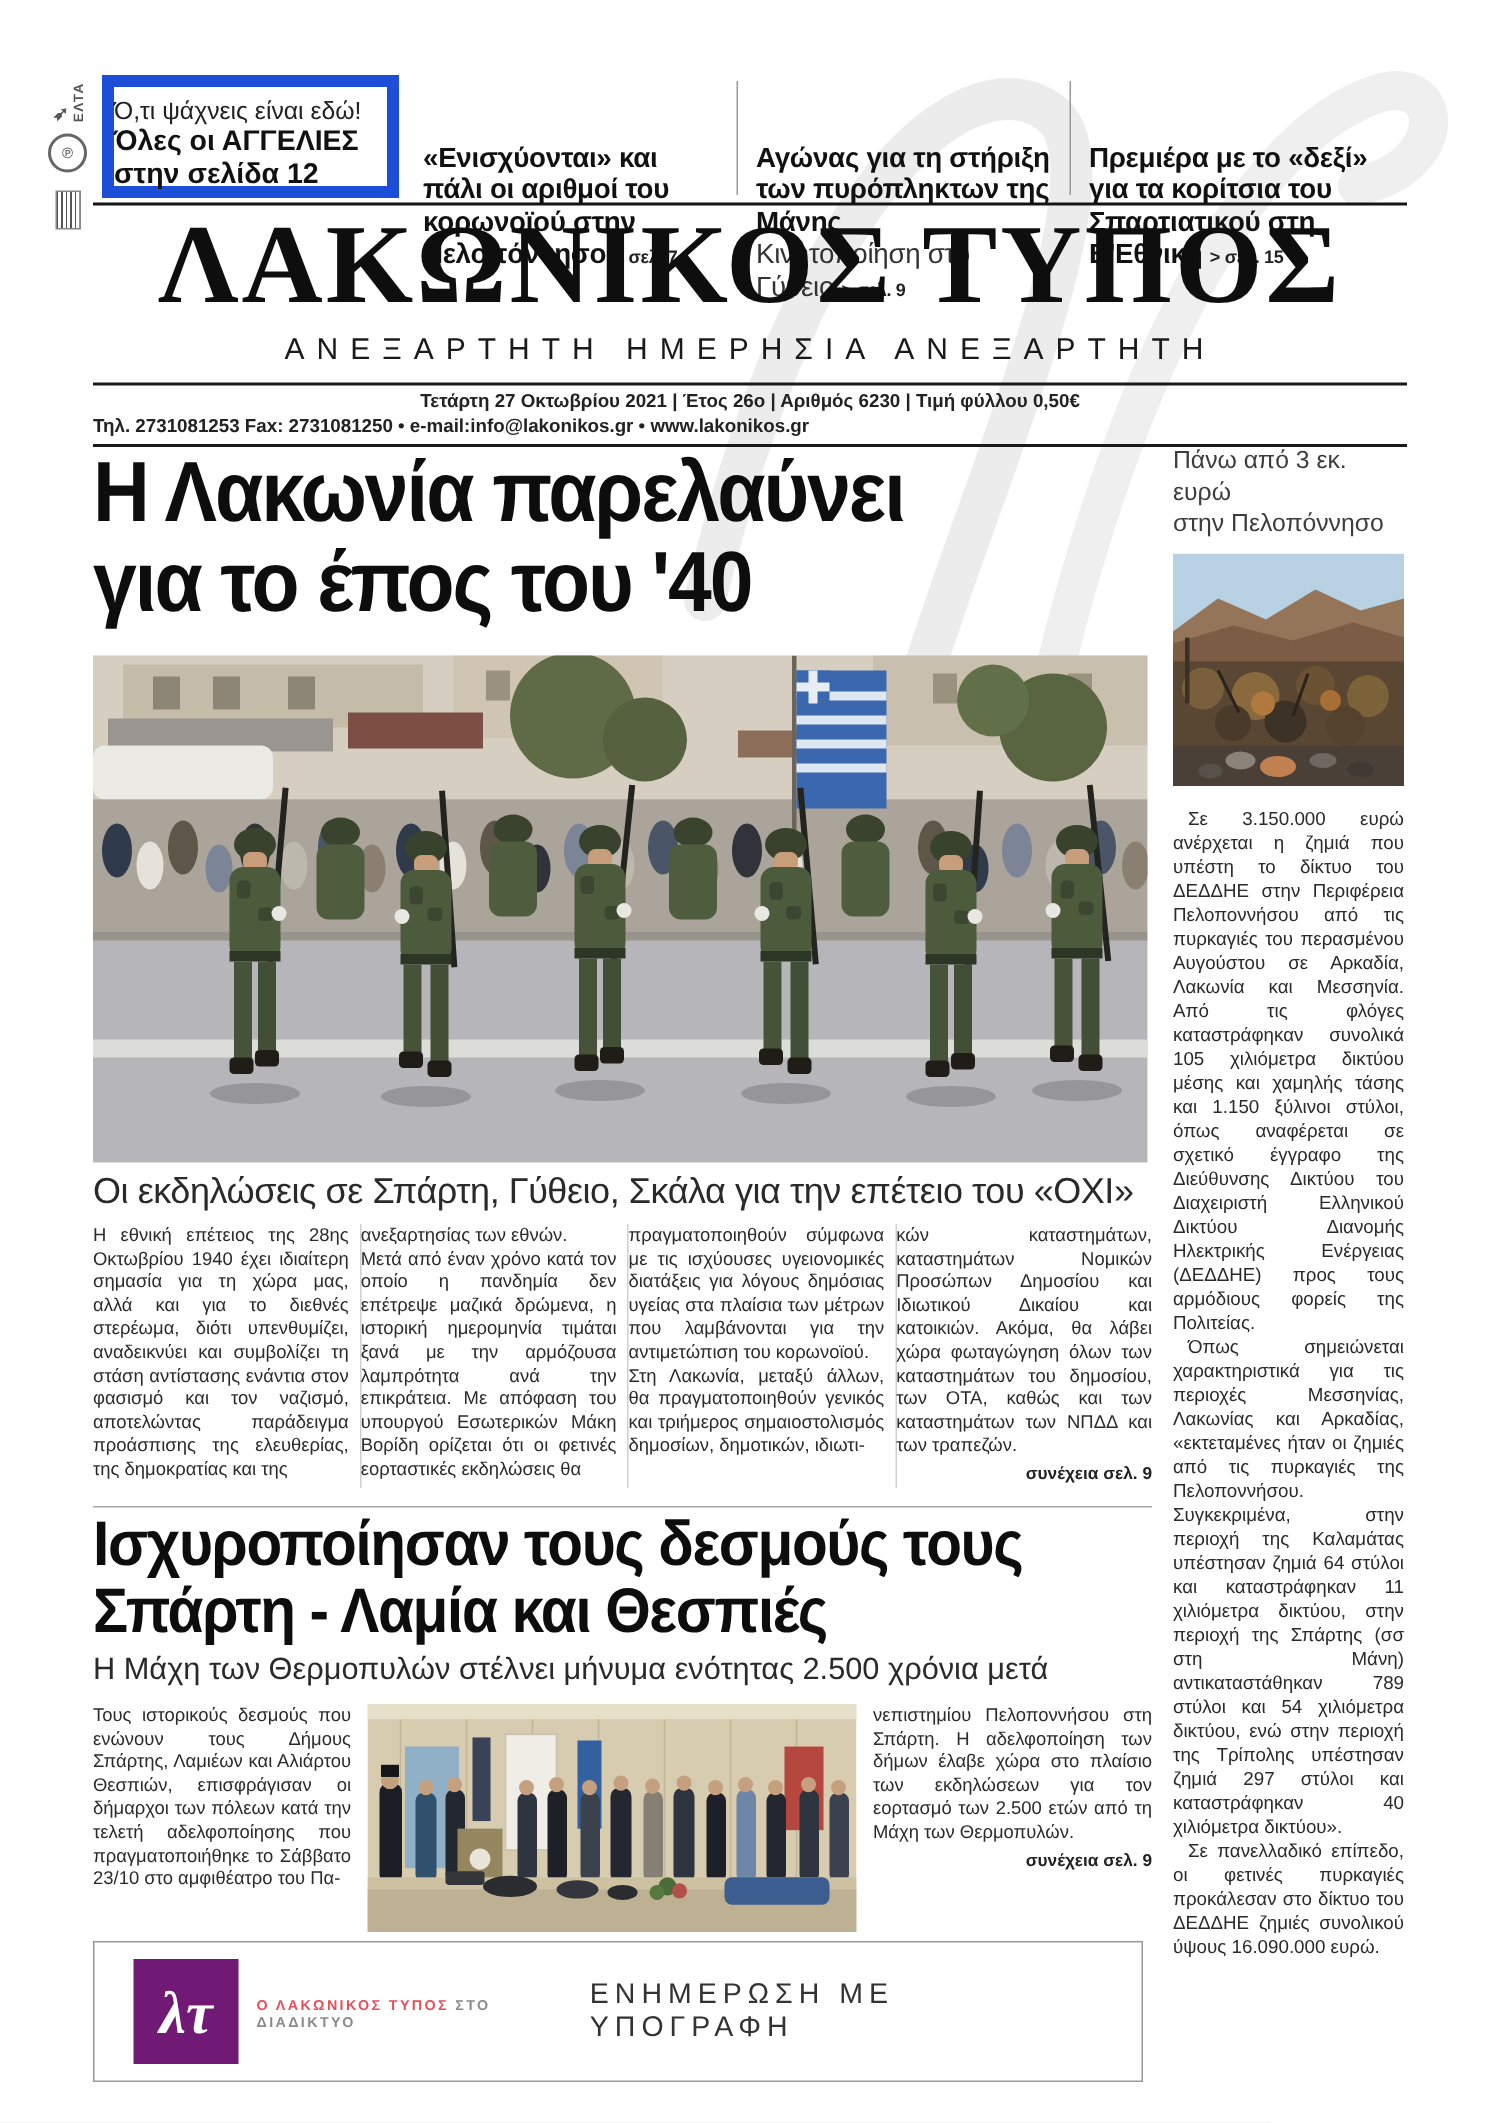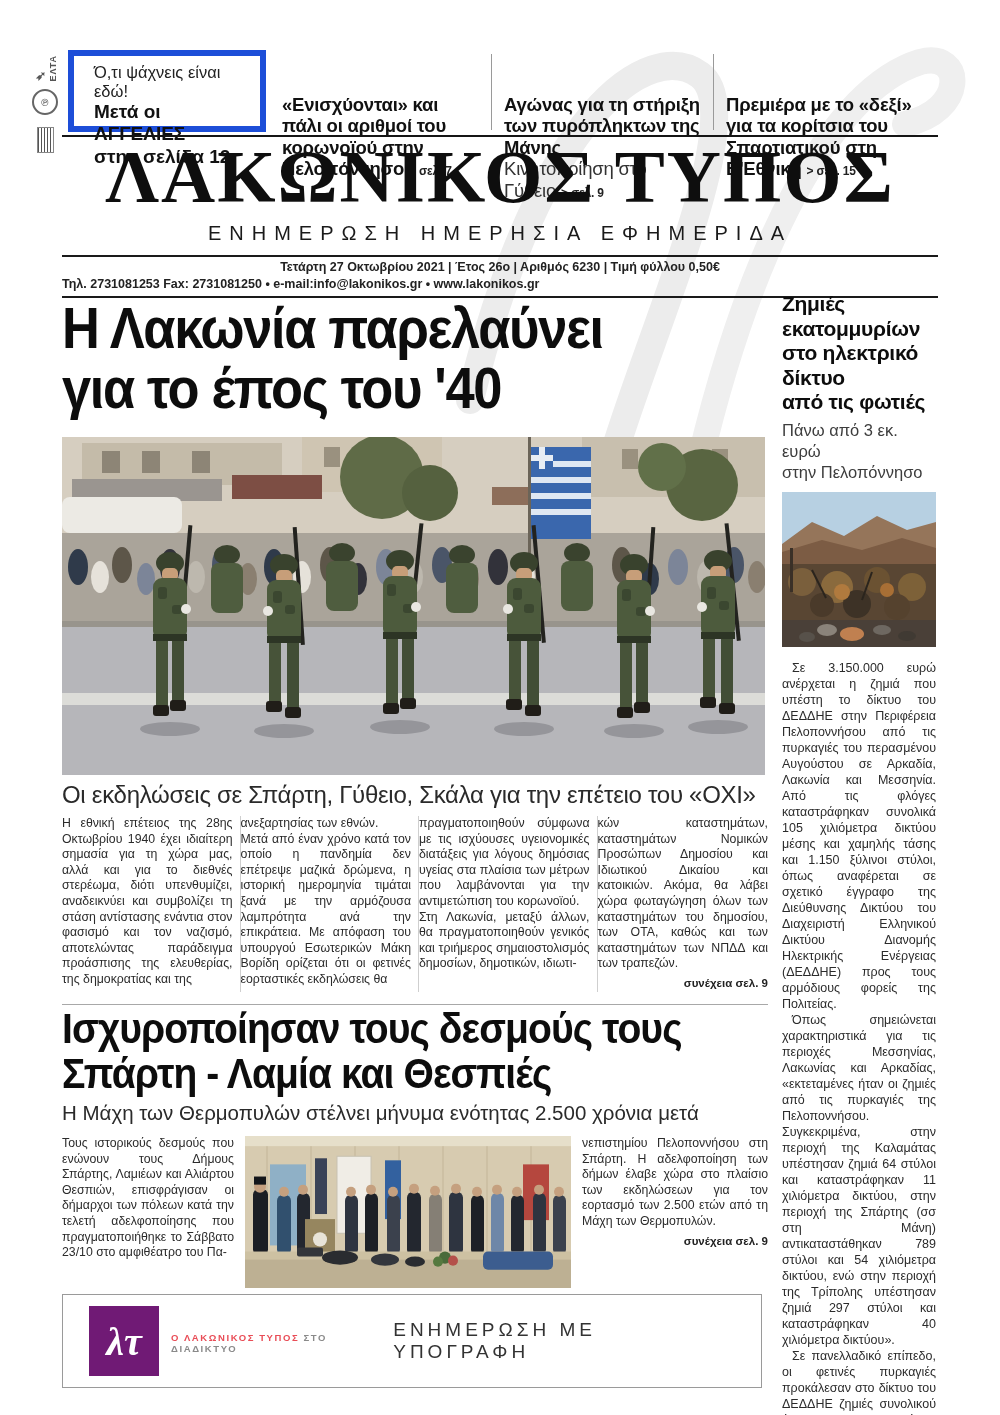--- a/index.html
+++ b/index.html
@@ -12,21 +12,21 @@
   .watermark{position:absolute;left:400px;top:20px;z-index:0;opacity:1;}
 
   
   .edge{left:28px;top:52px;width:34px;display:flex;flex-direction:column;align-items:center;gap:12px;z-index:3;}
   .elta{transform:rotate(-90deg);font-size:9px;font-weight:bold;color:#555;letter-spacing:1px;}
   .elta .wing{font-size:13px;}
   .stamp-circle{width:22px;height:22px;border:2px solid #666;border-radius:50%;display:flex;align-items:center;justify-content:center;color:#666;font-size:10px;font-weight:bold;}
   .stamp-barcode{width:15px;height:24px;background:repeating-linear-gradient(90deg,#555 0 1px,transparent 1px 3px);border:1px solid #888;}
 
   
-  .adbox{left:68px;top:50px;width:198px;height:82px;border:6px solid #1d4ed8;padding:7px 20px;box-sizing:border-box;z-index:2;}
+  .adbox{left:68px;top:50px;width:198px;height:82px;border:8px solid #1d4ed8;padding:7px 0;box-sizing:border-box;z-index:2;}
   .adbox .l1{font-size:16.5px;font-weight:500;color:#222;}
   .adbox .l2,.adbox .l3{font-size:19px;font-weight:bold;color:#111;line-height:1.18;}
   .teaser{top:50px;z-index:2;font-weight:bold;font-size:18.5px;line-height:1.16;color:#111;letter-spacing:-0.2px;margin-top:44px;}
   .teaser .light{font-weight:400;color:#333;}
   .pg{font-size:12px;font-weight:bold;color:#222;white-space:nowrap;}
   .vdiv{width:1px;background:#9a9a9a;top:54px;height:76px;z-index:2;}
 
   
   .rule-heavy{left:62px;width:876px;height:2px;background:#151515;z-index:2;}
   .mast-title{left:62px;top:138px;width:876px;text-align:center;font-family:"Liberation Serif",serif;
@@ -86,21 +86,21 @@
   </svg>
 
   <div class="abs edge">
     <div class="elta"><span class="wing">➴</span> <span>ΕΛΤΑ</span></div>
     <div class="stamp-circle">℗</div>
     <div class="stamp-barcode"></div>
   </div>
 
   <div class="abs adbox">
     <div class="l1">Ό,τι ψάχνεις είναι εδώ!</div>
-    <div class="l2">Μετά οι ΑΓΓΕΛΙΕΣ</div>
+    <div class="l2">Όλες οι ΑΓΓΕΛΙΕΣ</div>
     <div class="l3">στην σελίδα 12</div>
   </div>
 
   <div class="abs teaser" style="left:282px;width:198px;">
     <span>«Ενισχύονται» και πάλι οι αριθμοί του κορωνοϊού στην Πελοπόννησο</span>
     <span class="pg">&gt; σελ. 7</span>
   </div>
   <div class="abs vdiv" style="left:491px;"></div>
   <div class="abs teaser" style="left:504px;width:198px;">
     <span>Αγώνας για τη στήριξη των πυρόπληκτων της Μάνης</span>
@@ -108,21 +108,21 @@
     <span class="pg">&gt; σελ. 9</span></div>
   </div>
   <div class="abs vdiv" style="left:713px;"></div>
   <div class="abs teaser" style="left:726px;width:212px;">
     <span>Πρεμιέρα με το «δεξί» για τα κορίτσια του Σπαρτιατικού στη Β'Εθνική</span>
     <span class="pg">&gt; σελ. 15</span>
   </div>
 
   <div class="abs rule-heavy" style="top:135px;"></div>
   <div class="abs mast-title">ΛΑΚΩΝΙΚΟΣ ΤΥΠΟΣ</div>
-  <div class="abs mast-sub">ΕΝΗΜΕΡΩΣΗ ΗΜΕΡΗΣΙΑ ΕΦΗΜΕΡΙΔΑ</div>
+  <div class="abs mast-sub">ΑΝΕΞΑΡΤΗΤΗ ΗΜΕΡΗΣΙΑ ΑΝΕΞΑΡΤΗΤΗ</div>
   <div class="abs rule-thin" style="top:255px;"></div>
   <div class="abs dateline">Τετάρτη 27 Οκτωβρίου 2021 | Έτος 26ο | Αριθμός 6230 | Τιμή φύλλου 0,50€</div>
   <div class="abs contact">Τηλ. 2731081253 Fax: 2731081250 • e-mail:info@lakonikos.gr • www.lakonikos.gr</div>
   <div class="abs rule-thin" style="top:296px;"></div>
 
   <div class="abs lead-headline ml">Η Λακωνία παρελαύνει
 για το έπος του '40</div>
 
   <svg class="abs photo1" viewBox="0 0 703 338" preserveAspectRatio="none">
     <rect width="703" height="338" fill="#b9b3a8"></rect>
@@ -383,25 +383,20 @@
     <div>
       <div class="logo-tag">
         <span class="red">Ο ΛΑΚΩΝΙΚΟΣ ΤΥΠΟΣ</span>
         <span class="gray">ΣΤΟ ΔΙΑΔΙΚΤΥΟ</span>
       </div>
     </div>
     <div class="slogan">ΕΝΗΜΕΡΩΣΗ ΜΕ ΥΠΟΓΡΑΦΗ</div>
   </div>
 
   <div class="abs rail">
-    <div class="rail-hl ml">Ζημιές
-εκατομμυρίων
-στο ηλεκτρικό
-δίκτυο
-από τις φωτιές</div>
     <div class="rail-sf ml">Πάνω από 3 εκ. ευρώ
 στην Πελοπόννησο</div>
     <svg class="rail-photo" viewBox="0 0 154 155" preserveAspectRatio="none">
       <rect width="154" height="155" fill="#b7d0e2"></rect>
       <path d="M0,52 L30,30 L62,44 L95,24 L125,38 L154,30 L154,70 L0,70 Z" fill="#95755a"></path>
       <path d="M0,60 L40,48 L80,58 L120,46 L154,56 L154,85 L0,85 Z" fill="#7c5c44"></path>
       <rect y="72" width="154" height="83" fill="#594633"></rect>
       <circle cx="20" cy="90" r="14" fill="#7a5f3c"></circle>
         <circle cx="55" cy="95" r="16" fill="#8a6a3d"></circle>
       <circle cx="95" cy="88" r="13" fill="#6b5232"></circle>

